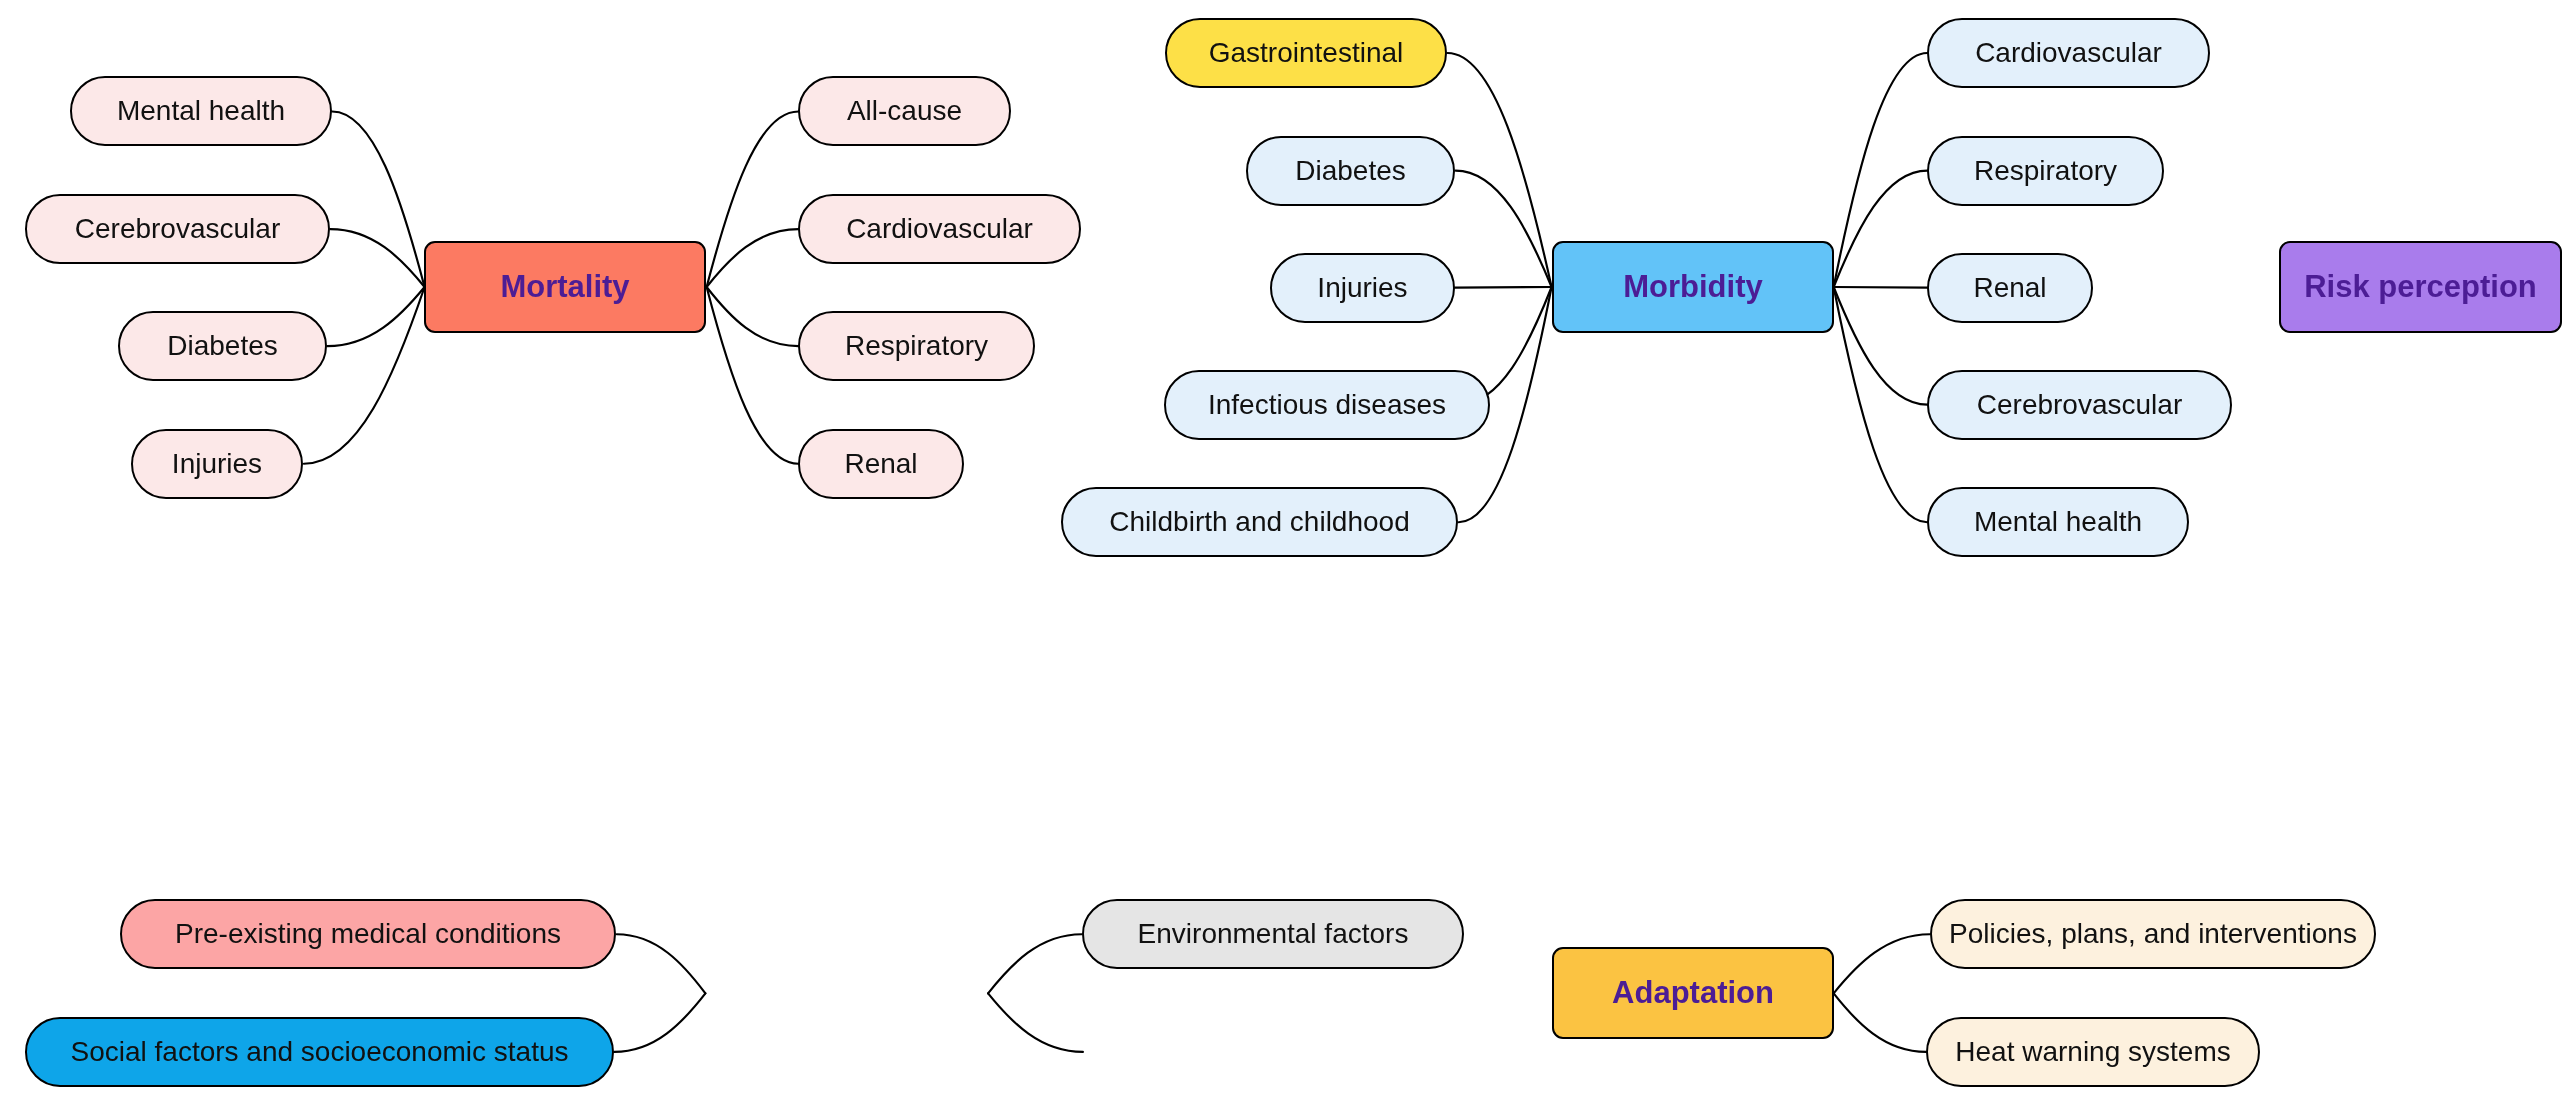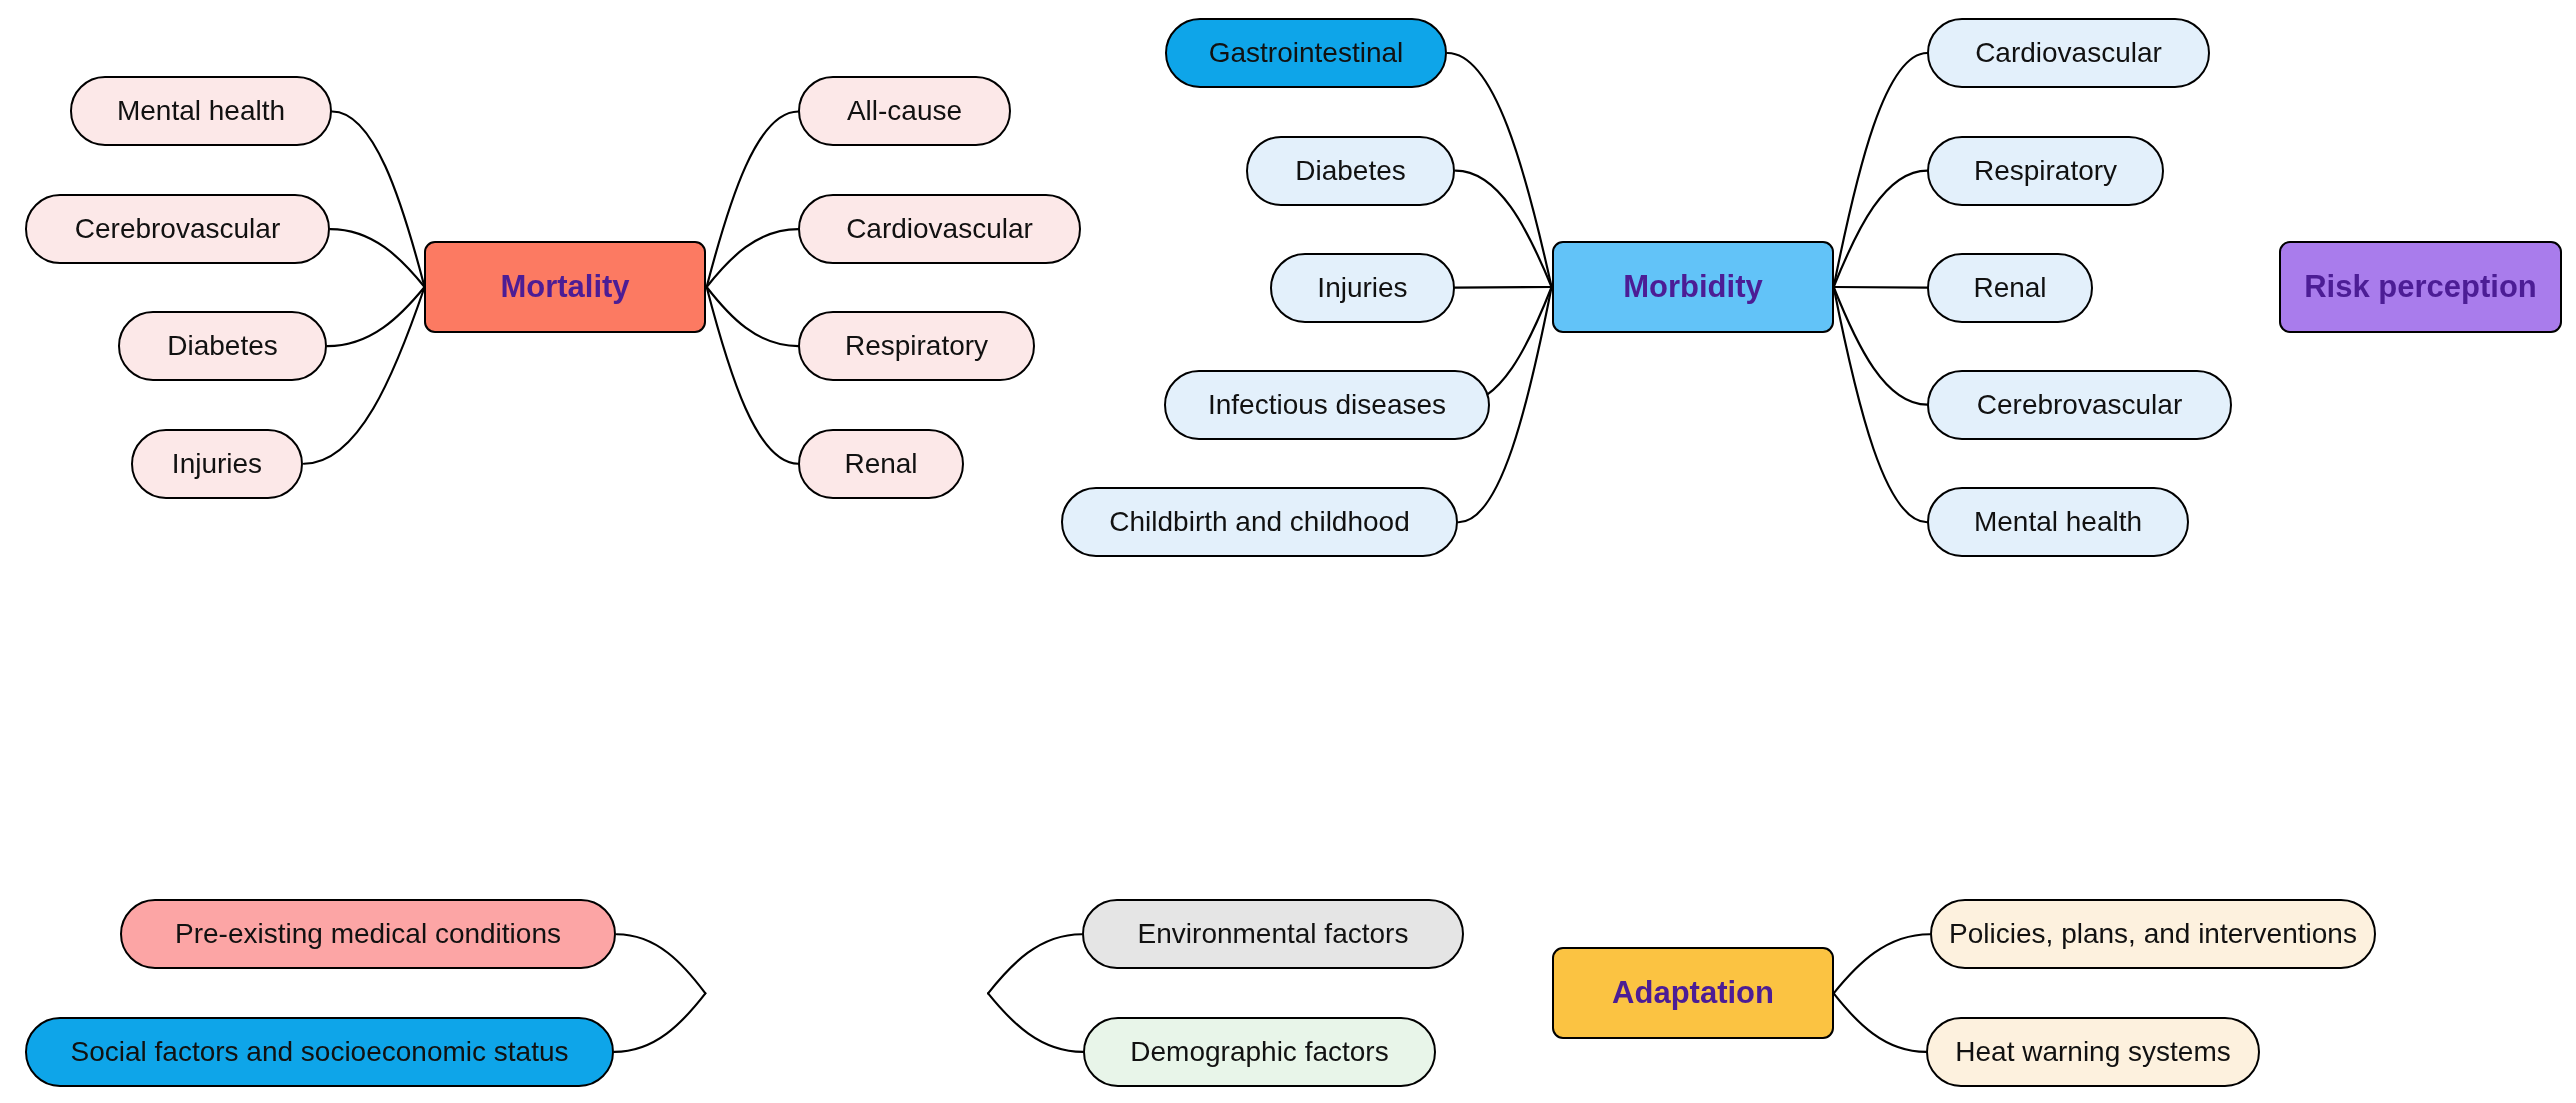--- a/index.html
+++ b/index.html
@@ -106,21 +106,21 @@
   <div class="node leaf" style="left: 798px; top: 194px; width: 283px; background: rgb(252, 232, 232);">
     <span>Cardiovascular</span>
   </div>
   <div class="node leaf" style="left: 798px; top: 311px; width: 237px; background: rgb(252, 232, 232);">
     <span>Respiratory</span>
   </div>
   <div class="node leaf" style="left: 798px; top: 429px; width: 166px; background: rgb(252, 232, 232);">
     <span>Renal</span>
   </div>
 
-  <div class="node leaf" style="left: 1165px; top: 18px; width: 282px; background: #0ea5e9;">
+  <div class="node leaf" style="left: 1165px; top: 18px; width: 282px; background: #fde047;">
     <span>Gastrointestinal</span>
   </div>
   <div class="node leaf" style="left: 1246px; top: 136px; width: 209px; background: rgb(227, 240, 251);">
     <span>Diabetes</span>
   </div>
   <div class="node leaf" style="left: 1270px; top: 253px; width: 185px; background: rgb(227, 240, 251);">
     <span>Injuries</span>
   </div>
   <div class="node leaf" style="left: 1164px; top: 370px; width: 326px; background: rgb(227, 240, 251);">
     <span>Infectious diseases</span>
@@ -153,23 +153,20 @@
 
   <div class="node leaf" style="left: 120px; top: 899px; width: 496px; background: #fca5a5;">
     <span>Pre-existing medical conditions</span>
   </div>
   <div class="node leaf" style="left: 25px; top: 1017px; width: 589px; background: #0ea5e9;">
     <span>Social factors and socioeconomic status</span>
   </div>
   <div class="node leaf" style="left: 1082px; top: 899px; width: 382px; background: #e5e5e5;">
     <span>Environmental factors</span>
   </div>
-  <div class="node leaf" style="left: 1083px; top: 1017px; width: 353px; background: rgb(232, 245, 233);">
-    <span>Demographic factors</span>
-  </div>
 
   <div class="node root" style="left: 1552px; top: 947px; width: 282px; background: rgb(251, 195, 66);">
     <span>Adaptation</span>
   </div>
   <div class="node leaf" style="left: 1930px; top: 899px; width: 446px; background: rgb(253, 241, 222);">
     <span>Policies, plans, and interventions</span>
   </div>
   <div class="node leaf" style="left: 1926px; top: 1017px; width: 334px; background: rgb(253, 241, 222);">
     <span>Heat warning systems</span>
   </div>

